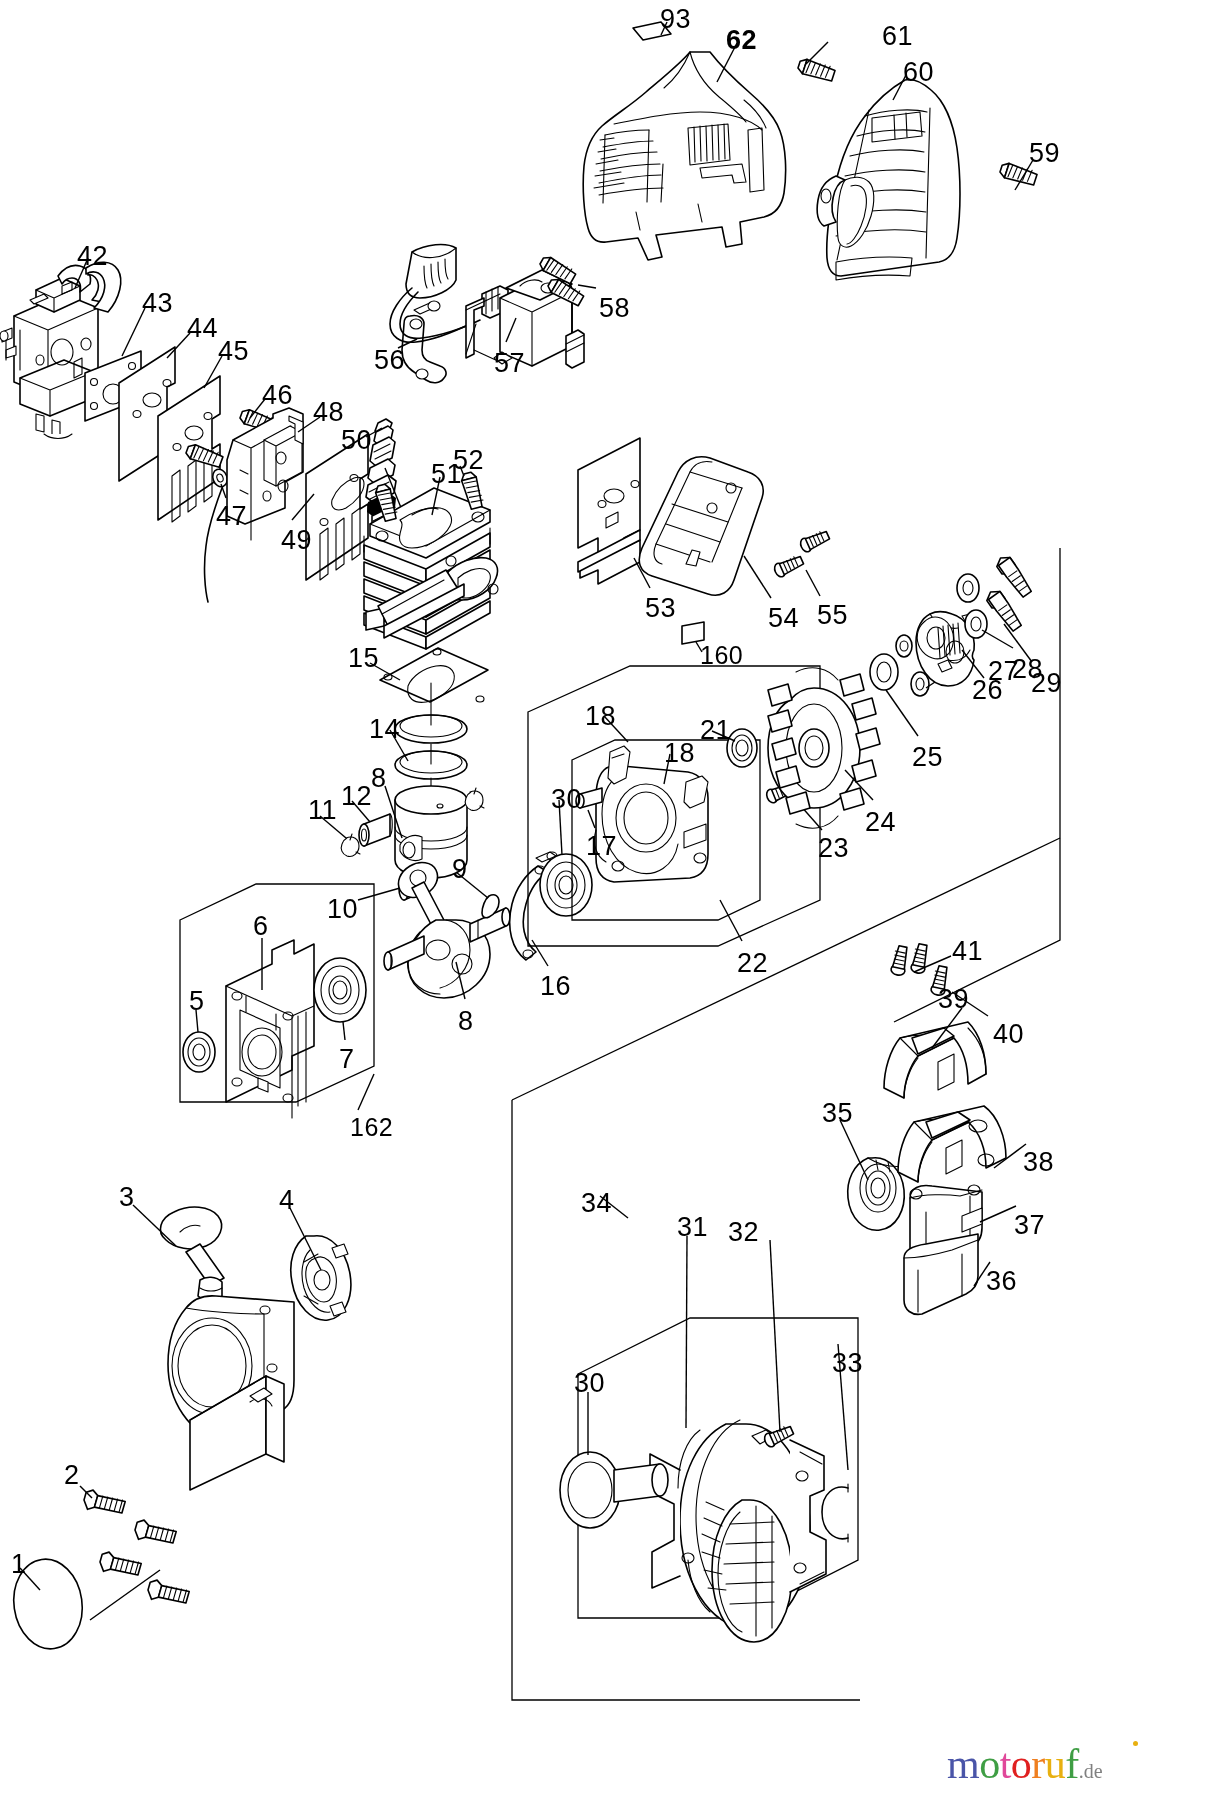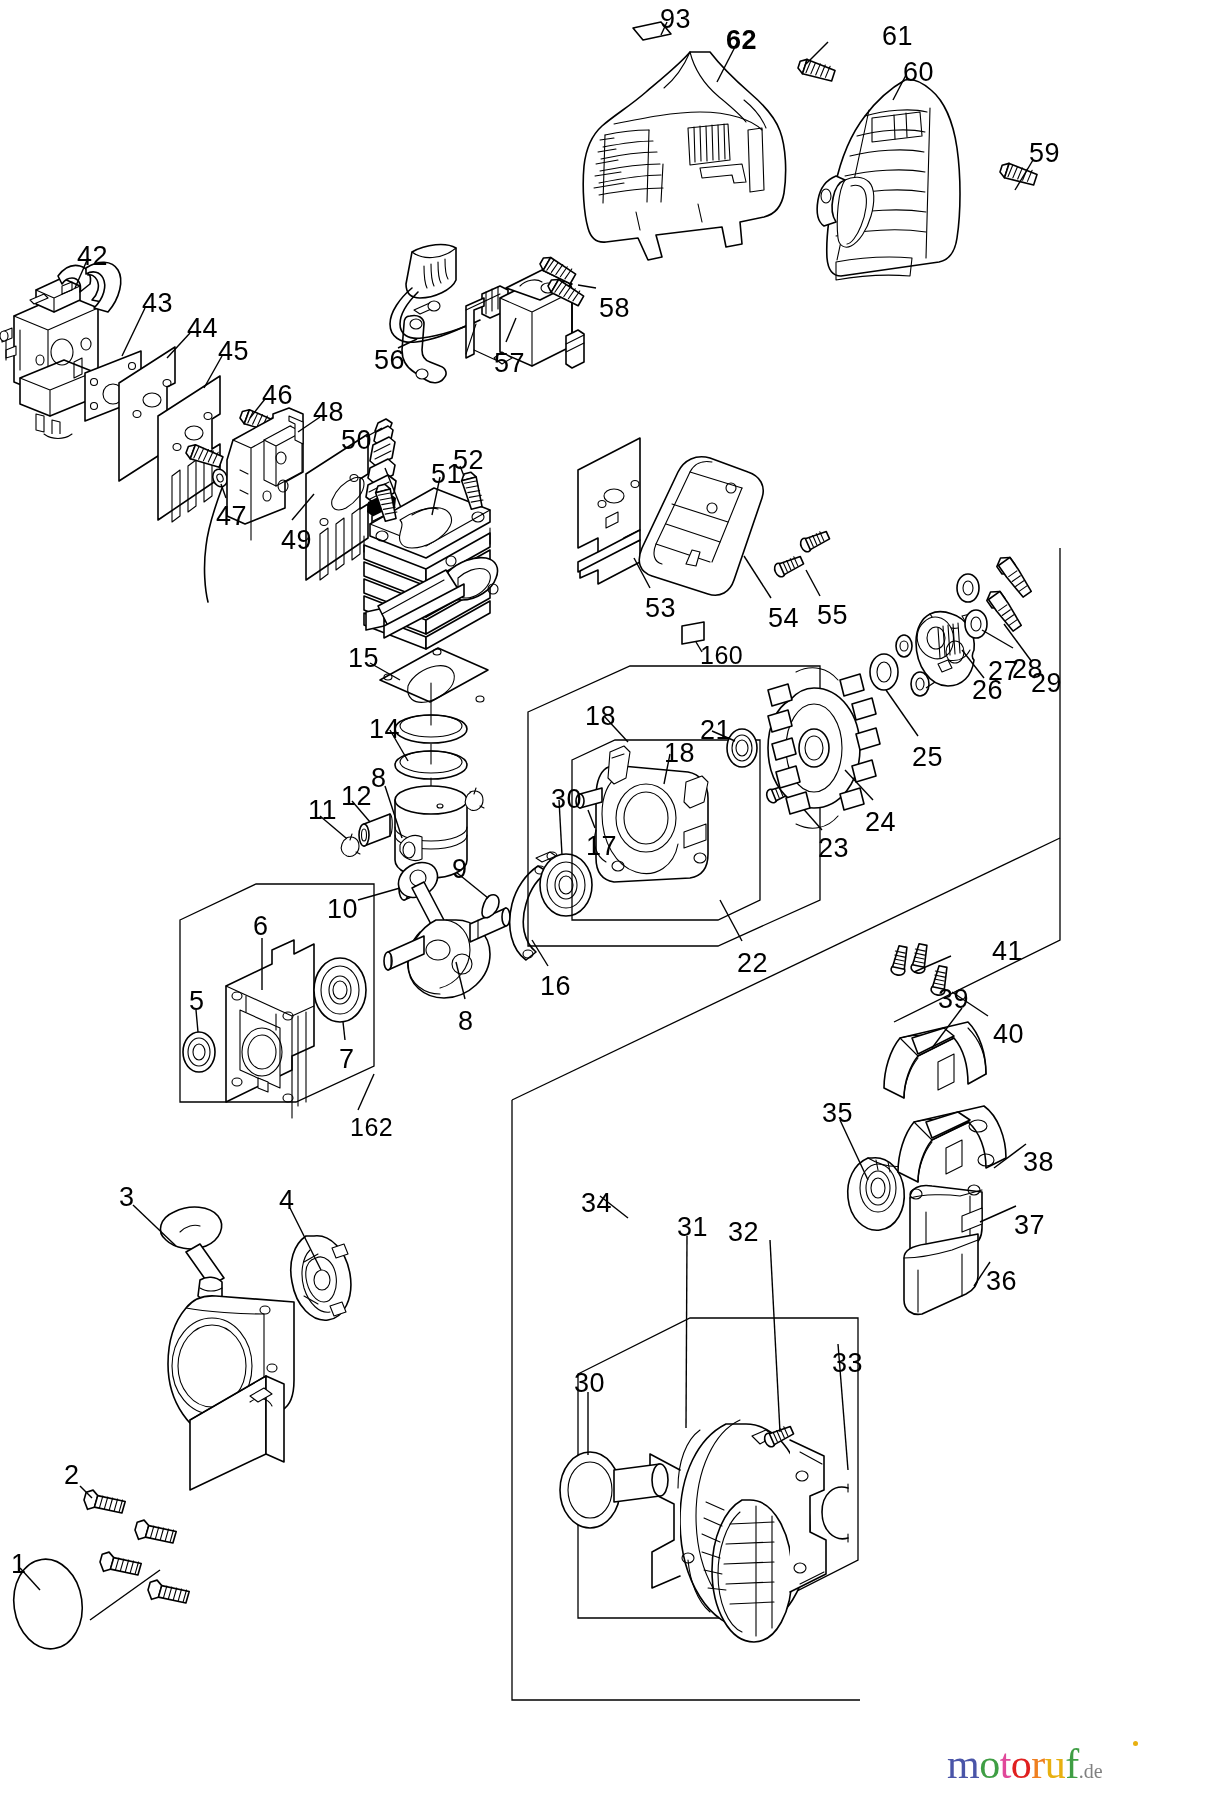--- a/index.html
+++ b/index.html
@@ -852,21 +852,21 @@
       <div class="callout" style="left: 677px; top: 1214px;">31</div>
       <div class="callout" style="left: 728px; top: 1219px;">32</div>
       <div class="callout" style="left: 832px; top: 1350px;">33</div>
       <div class="callout" style="left: 581px; top: 1190px;">34</div>
       <div class="callout" style="left: 822px; top: 1100px;">35</div>
       <div class="callout" style="left: 986px; top: 1268px;">36</div>
       <div class="callout" style="left: 1014px; top: 1212px;">37</div>
       <div class="callout" style="left: 1023px; top: 1149px;">38</div>
       <div class="callout" style="left: 938px; top: 986px;">39</div>
       <div class="callout" style="left: 993px; top: 1021px;">40</div>
-      <div class="callout" style="left: 992px; top: 938px;">41</div>
+      <div class="callout" style="left: 952px; top: 938px;">41</div>
       <div class="callout" style="left: 77px; top: 243px;">42</div>
       <div class="callout" style="left: 142px; top: 290px;">43</div>
       <div class="callout" style="left: 187px; top: 315px;">44</div>
       <div class="callout" style="left: 218px; top: 338px;">45</div>
       <div class="callout" style="left: 262px; top: 382px;">46</div>
       <div class="callout" style="left: 216px; top: 503px;">47</div>
       <div class="callout" style="left: 313px; top: 399px;">48</div>
       <div class="callout" style="left: 281px; top: 527px;">49</div>
       <div class="callout" style="left: 341px; top: 427px;">50</div>
       <div class="callout" style="left: 431px; top: 461px;">51</div>

